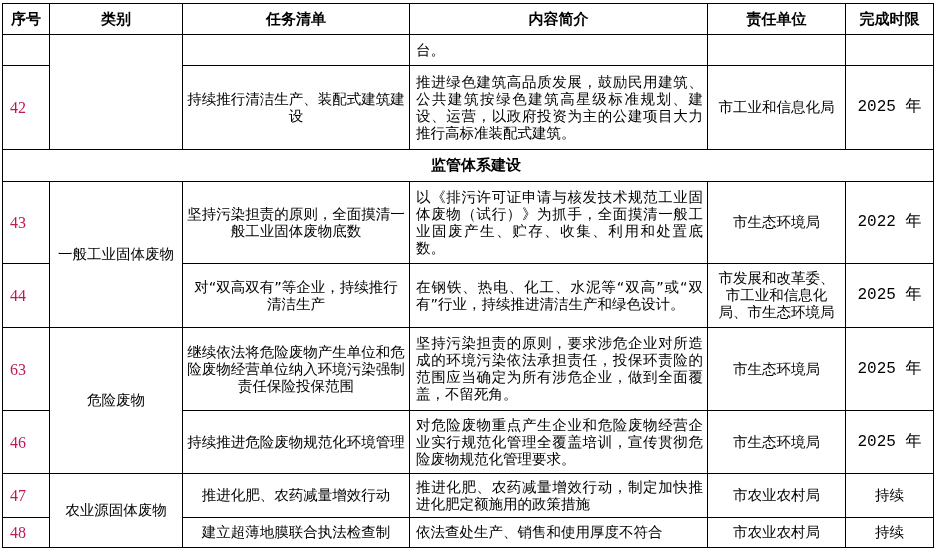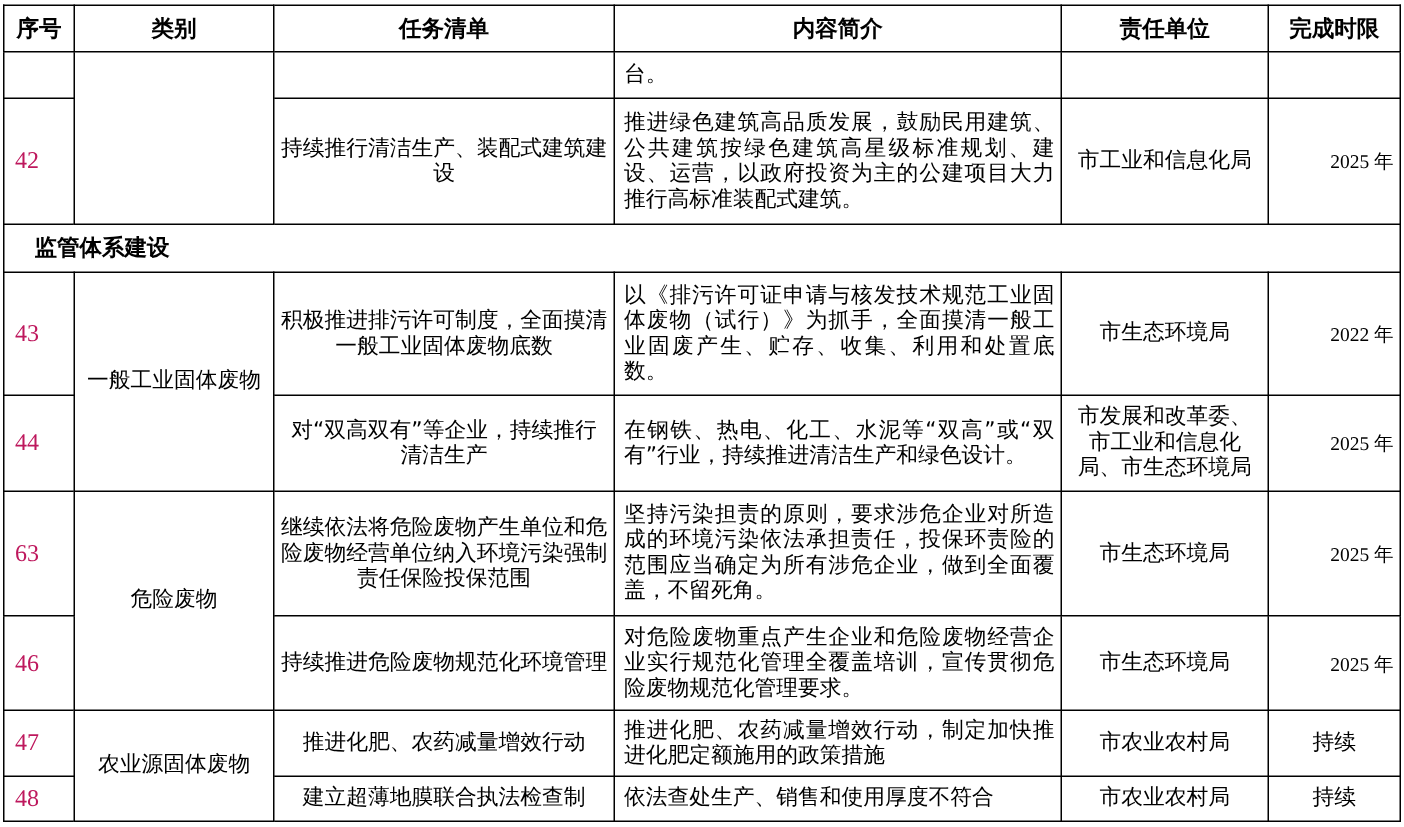--- a/index.html
+++ b/index.html
@@ -3,22 +3,22 @@
 <meta charset="utf-8">
 <style>
   html, body { margin:0; padding:0; background:#ffffff; }
   body { width:936px; height:551px; overflow:hidden; position:relative;
          font-family:"DejaVu Sans", "Liberation Sans", sans-serif; color:#000; }
   table { position:absolute; left:2px; top:3px; border-collapse:collapse; table-layout:fixed; width:931px; }
   td, th { border:1px solid #000; padding:0 4px; font-size:14.5px; line-height:17px; vertical-align:middle; overflow:hidden;margin-top:34px; }
   th { font-weight:bold; font-size:15px; text-align:center; }
   .num { font-family:"Liberation Serif", "DejaVu Serif", serif; font-size:16px; text-align:left; padding-left:7px; color:#be185d; }
   .c { text-align:center; }
-  .year { font-family:Liberation Serif, serif; font-size:13px;text-align:right; }
-  .section { font-weight:bold; font-size:15px; text-align:left; padding-left:20px; }
+  .year { font-family:Liberation Mono, monospace; font-size:16px; }
+  .section { font-weight:bold; font-size:15px; text-align:center; padding-left:20px; }
   .content { text-align:justify; padding-left:6px; padding-right:4px; }
 </style>
 </head>
 <body>
 
 <table>
   <colgroup>
     <col style="width:47px">
     <col style="width:133px">
     <col style="width:227px">
@@ -51,21 +51,21 @@
       <td class="content">推进绿色建筑高品质发展，鼓励民用建筑、公共建筑按绿色建筑高星级标准规划、建设、运营，以政府投资为主的公建项目大力推行高标准装配式建筑。</td>
       <td class="c">市工业和信息化局</td>
       <td class="c year">2025 年</td>
     </tr>
     <tr style="height:32px">
       <td colspan="6" class="section">监管体系建设</td>
     </tr>
     <tr style="height:82px">
       <td class="num">43</td>
       <td rowspan="2" class="c">一般工业固体废物</td>
-      <td class="c">积极推进排污许可制度，全面摸清一般工业固体废物底数</td>
+      <td class="c">坚持污染担责的原则，全面摸清一般工业固体废物底数</td>
       <td class="content">以《排污许可证申请与核发技术规范工业固体废物（试行）》为抓手，全面摸清一般工业固废产生、贮存、收集、利用和处置底数。</td>
       <td class="c">市生态环境局</td>
       <td class="c year">2022 年</td>
     </tr>
     <tr style="height:64px">
       <td class="num">44</td>
       <td class="c">对“双高双有”等企业，持续推行清洁生产</td>
       <td class="content">在钢铁、热电、化工、水泥等“双高”或“双有”行业，持续推进清洁生产和绿色设计。</td>
       <td class="c">市发展和改革委、市工业和信息化局、市生态环境局</td>
       <td class="c year">2025 年</td>

